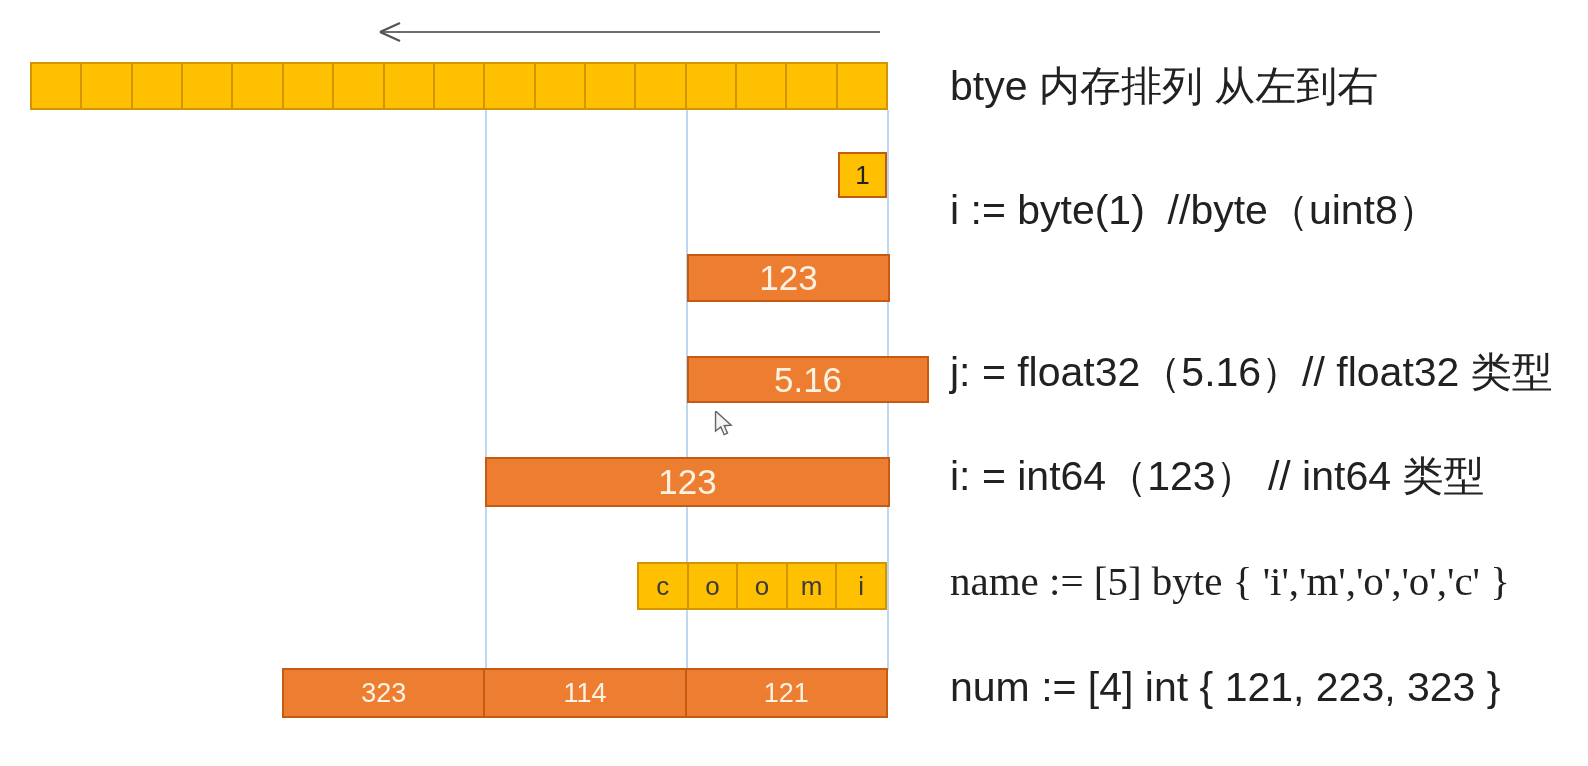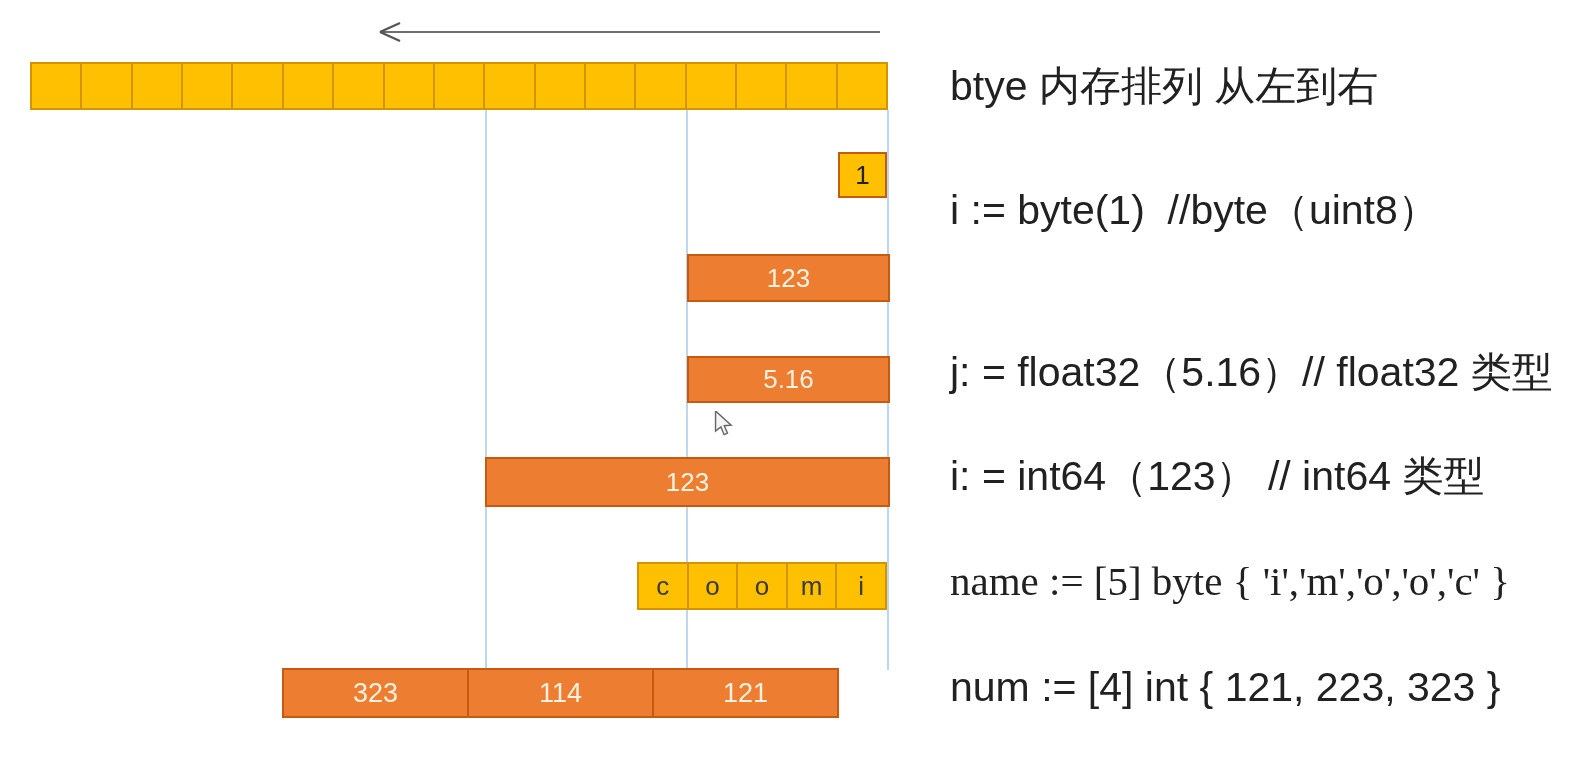--- a/index.html
+++ b/index.html
@@ -58,21 +58,21 @@
   
   .box{
     position:absolute;
     box-sizing:border-box;
     display:flex;align-items:center;justify-content:center;
   }
   .orange-box{
     background:var(--orange-fill);
     border:2px solid var(--orange-border);
     color:var(--orange-box-text);
-    font-size:26px;
+    font-size:35px;
   }
   .yellow-box{
     background:var(--yellow-fill);
     border:2px solid var(--orange-border);
     color:#222;
     font-size:26px;
   }
   
   .ann{
     position:absolute;
@@ -115,37 +115,37 @@
     </div>
 
   <div class="vline" style="left:485px;"></div>
   <div class="vline" style="left:686px;"></div>
   <div class="vline" style="left:887px;"></div>
 
   <div class="box yellow-box" style="left:838px;top:152px;width:49px;height:46px;">1</div>
 
   <div class="box orange-box" style="left:687px;top:254px;width:203px;height:48px;">123</div>
 
-  <div class="box orange-box" style="left:687px;top:356px;width:203px;height:47px;">5.16</div>
+  <div class="box orange-box" style="left:687px;top:356px;width:242px;height:47px;">5.16</div>
 
   <svg class="abs" style="left:714px;top:411px;" width="20" height="26" viewBox="0 0 15 20">
     <path d="M1,0 L1,15.5 L5.1,12.3 L7.6,18.2 L10.2,17.1 L7.7,11.3 L13,10.9 Z" fill="#F4F4F4" stroke="#666666" stroke-width="1.1"></path>
   </svg>
 
   <div class="box orange-box" style="left:485px;top:457px;width:405px;height:50px;">123</div>
 
   <div class="cells-row" style="left:637px;top:562px;width:250px;height:48px;">
       <div class="yellow-cell letter-cell">c</div>
       <div class="yellow-cell letter-cell">o</div>
       <div class="yellow-cell letter-cell">o</div>
       <div class="yellow-cell letter-cell">m</div>
       <div class="yellow-cell letter-cell">i</div>
     </div>
 
-  <div class="cells-row" style="left:282px;top:668px;width:557px;height:50px;text-align:right;">
+  <div class="cells-row" style="left:282px;top:668px;width:606px;height:50px;text-align:right;">
       <div class="orange-cell">323</div>
       <div class="orange-cell">114</div>
       <div class="orange-cell">121</div>
     </div>
 
   <div class="ann" style="top:63px;">btye 内存排列 从左到右</div>
   <div class="ann" style="top:147px;margin-top:40px;">i := byte(1)  //byte（uint8）</div>
   <div class="ann" style="top:349px;">j: = float32（5.16）// float32 类型</div>
   <div class="ann" style="top:453px;">i: = int64（123） // int64 类型</div>
   <div class="ann" style="top:558px;font-family:Liberation Serif, serif;">name := [5] byte { 'i','m','o','o','c' }</div>

